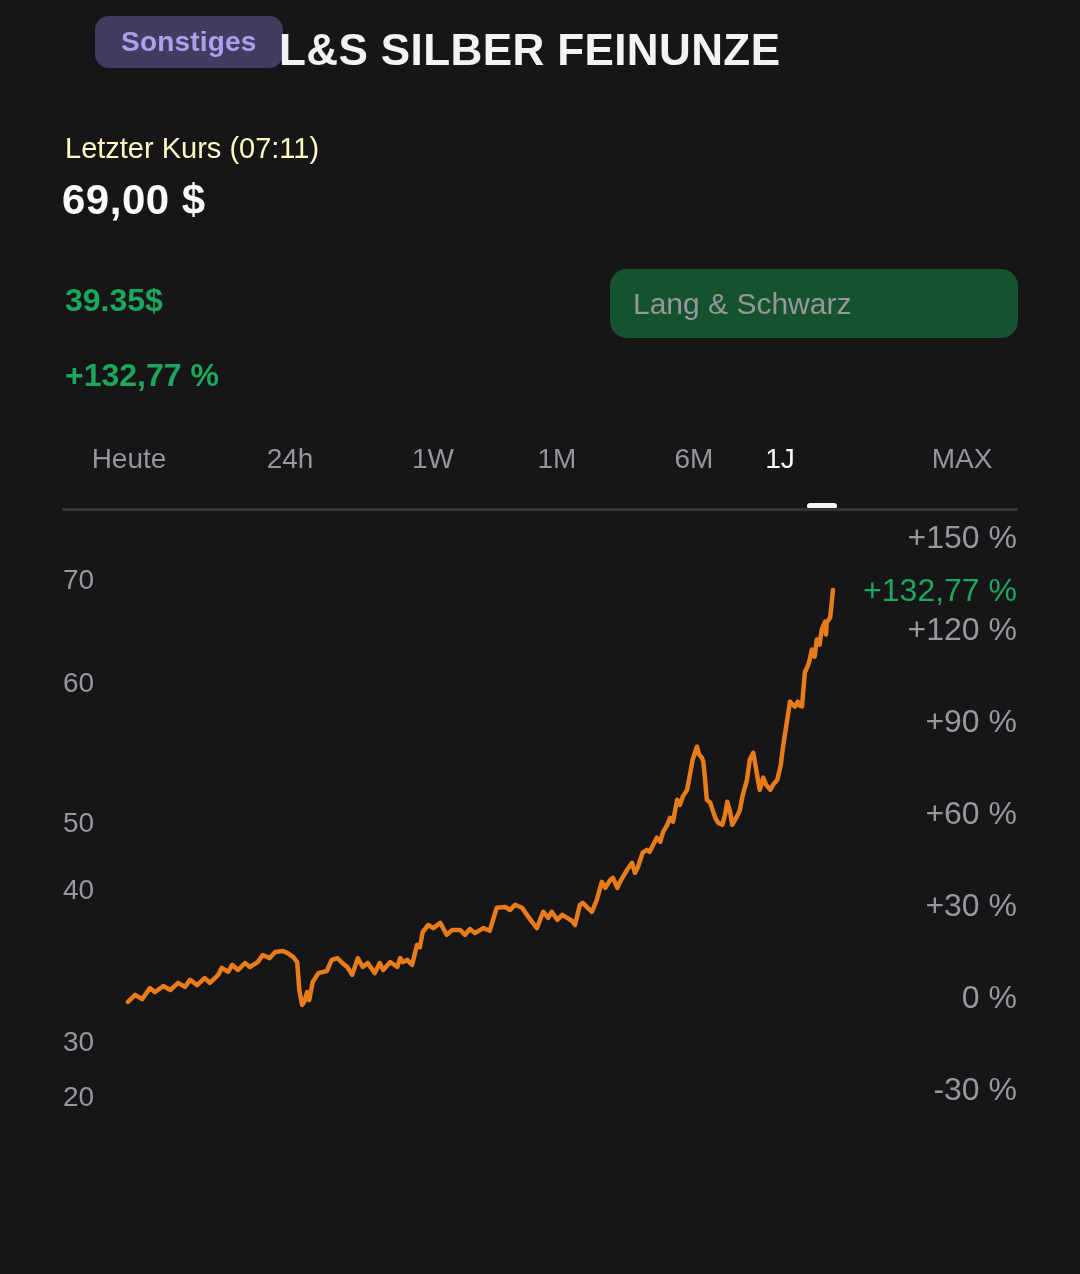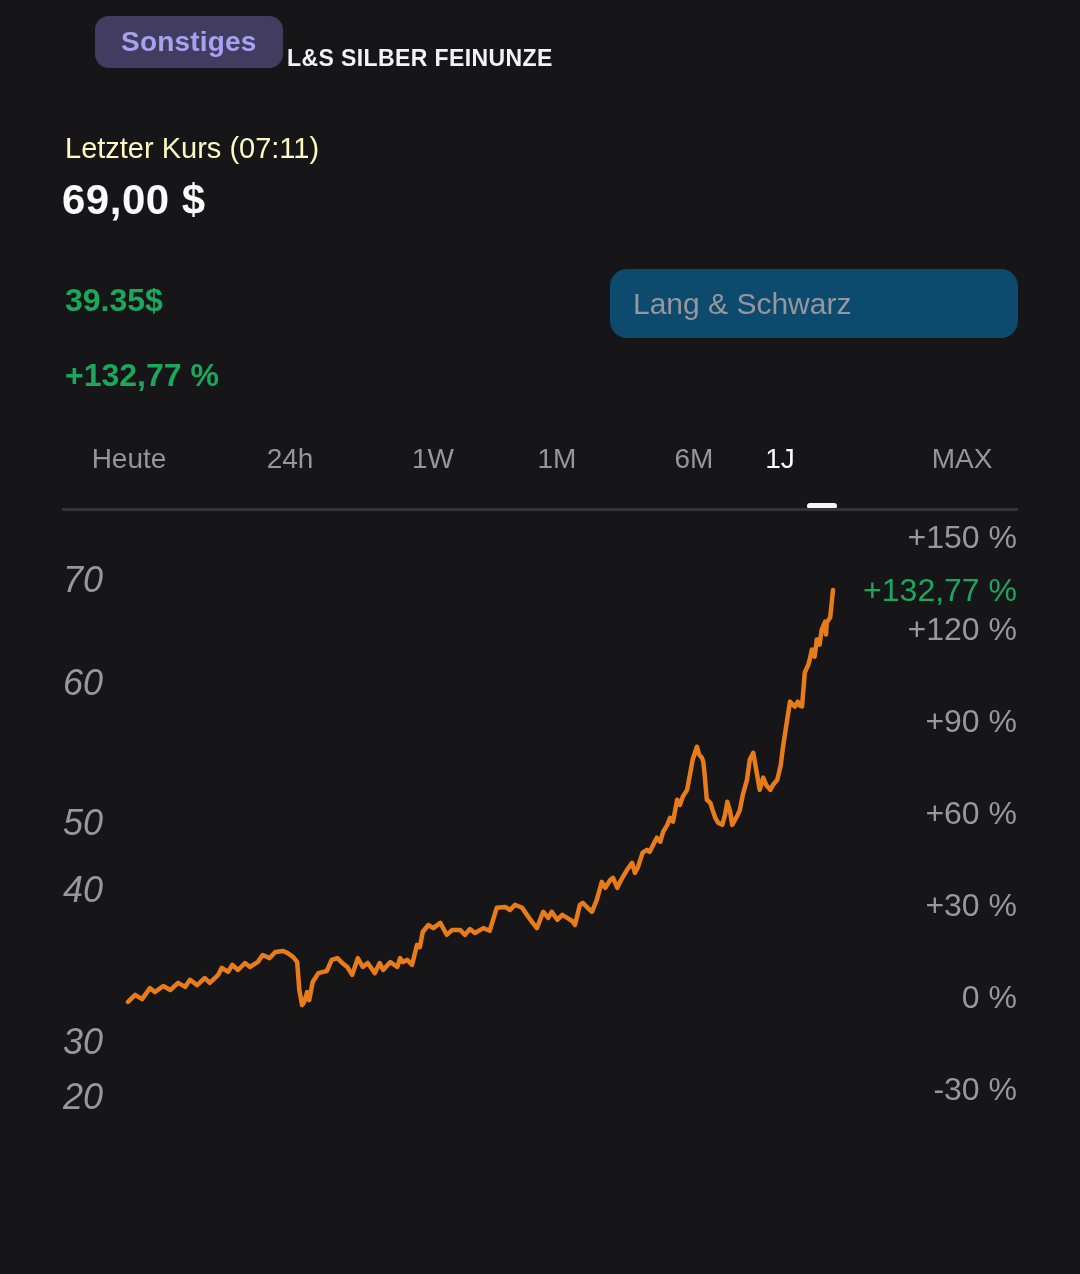--- a/index.html
+++ b/index.html
@@ -10,50 +10,50 @@
     -webkit-font-smoothing:antialiased;
   }
   
   .badge{
     position:absolute;left:63px;top:16px;height:52px;
     display:flex;align-items:center;padding:0 26px;
     background:#423c60;border-radius:14px;
     color:#a9a1ee;font-size:28px;font-weight:700;letter-spacing:.2px;margin-left:32px;
   }
   .title{
-    position:absolute;left:271px;top:16px;height:52px;margin:16px;
+    position:absolute;left:271px;top:16px;height:52px;margin:8px;
     display:flex;align-items:center;
-    color:#f3f3f4;font-size:23px;font-weight:700;letter-spacing:.4px;
+    color:#f3f3f4;font-size:44px;font-weight:700;letter-spacing:.4px;
   }
   
   .quote-label{position:absolute;left:65px;top:132px;color:#fef9c3;font-size:29px;}
   .price{position:absolute;left:62px;top:176px;color:#fafafa;font-size:42px;font-weight:700;letter-spacing:.5px;}
   .change-row{position:absolute;left:65px;top:282px;font-size:32px;font-weight:700;display:flex;gap:38px;}
   .exchange-pill{
     position:absolute;left:610px;top:269px;width:408px;height:69px;
-    background:#0c4a6e;border:none;border-radius:17px;
+    background:#14532d;border:none;border-radius:17px;
     display:flex;align-items:center;padding:0 0 0 23px;box-sizing:border-box;
     color:#96969c;font-size:30px;font-family:inherit;cursor:pointer;
   }
   
   .tabs{position:absolute;left:0;top:0;width:100%;height:0;}
   .tab{
     position:absolute;top:443px;transform:translateX(-50%);
     color:#95959a;font-size:28px;cursor:pointer;white-space:nowrap;
   }
   .tab.active{color:#fdfdfd;}
   .tab-underline{
     position:absolute;top:503px;width:30px;height:6px;border-radius:3px;background:#f5f5f5;
   }
   .divider{position:absolute;left:62px;top:508px;width:956px;height:3px;background:#343438;}
   
   .chart-svg{position:absolute;left:0;top:0;pointer-events:none;}
   .tick-left{
     position:absolute;left:63px;transform:translateY(-50%);
-    color:#97979c;font-size:36px;font-style:italic;
+    color:#97979c;font-size:28px;
   }
   .tick-right{
     position:absolute;right:63px;transform:translateY(-50%);
     color:#97979c;font-size:32px;text-align:right;white-space:nowrap;
   }
   .tick-right.current{font-weight:500;}
 </style>
 </head>
 <body>
 

